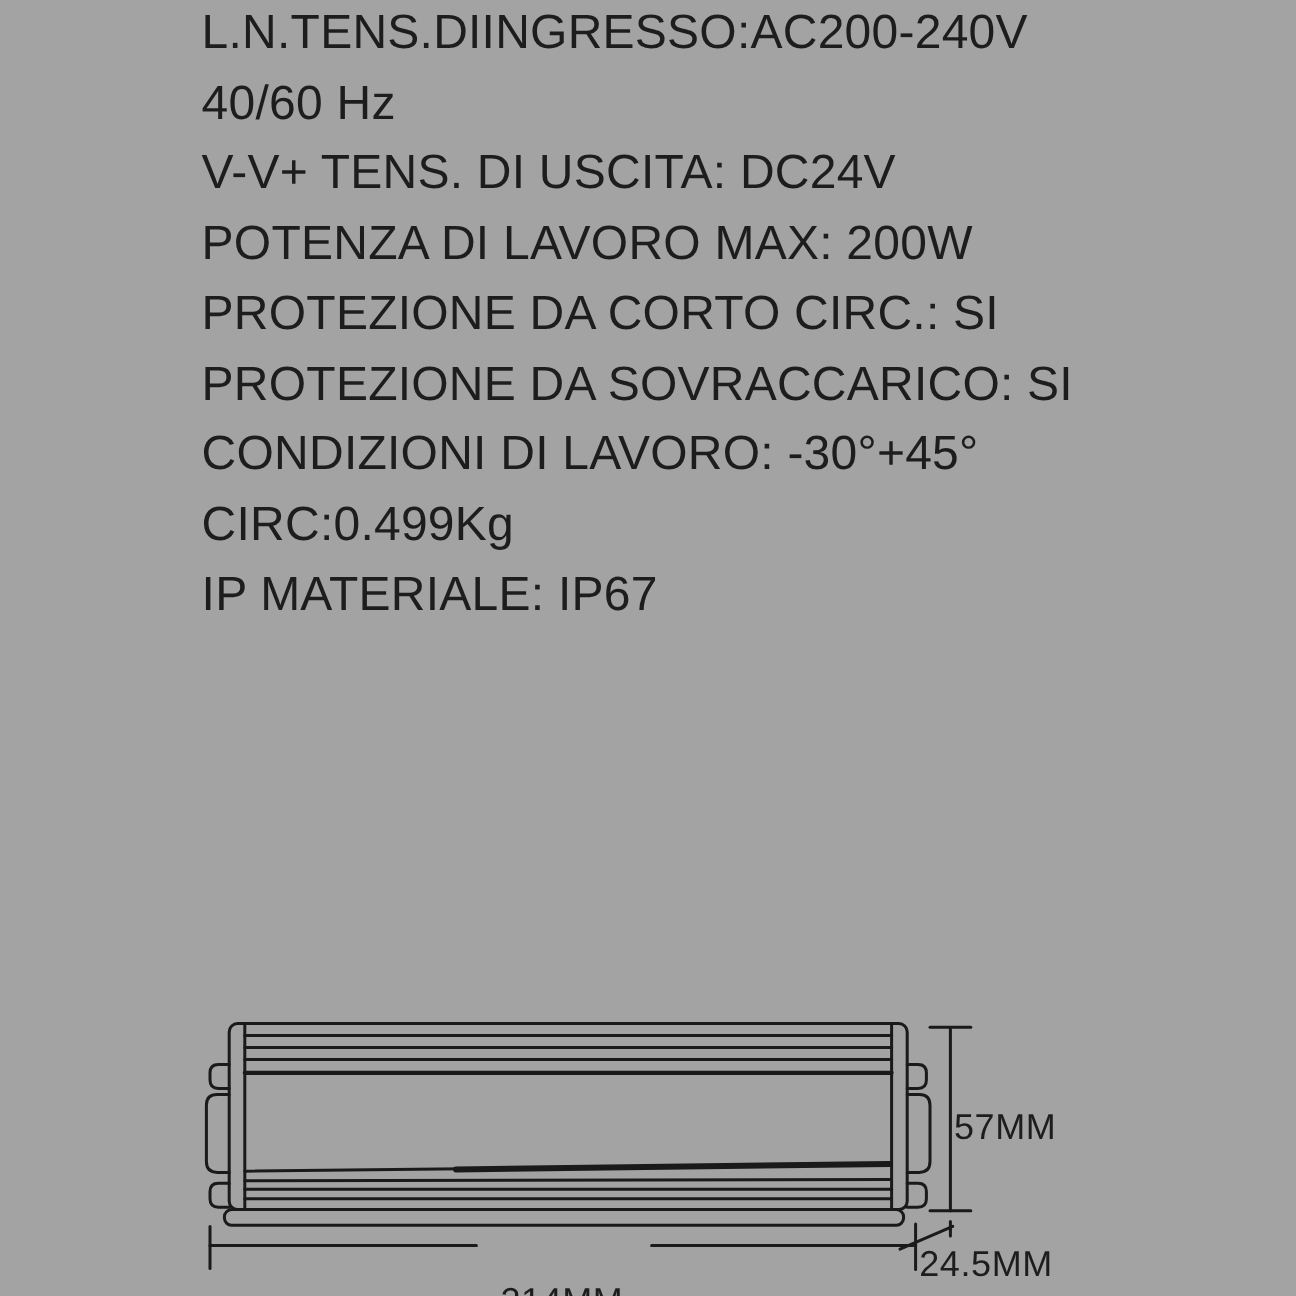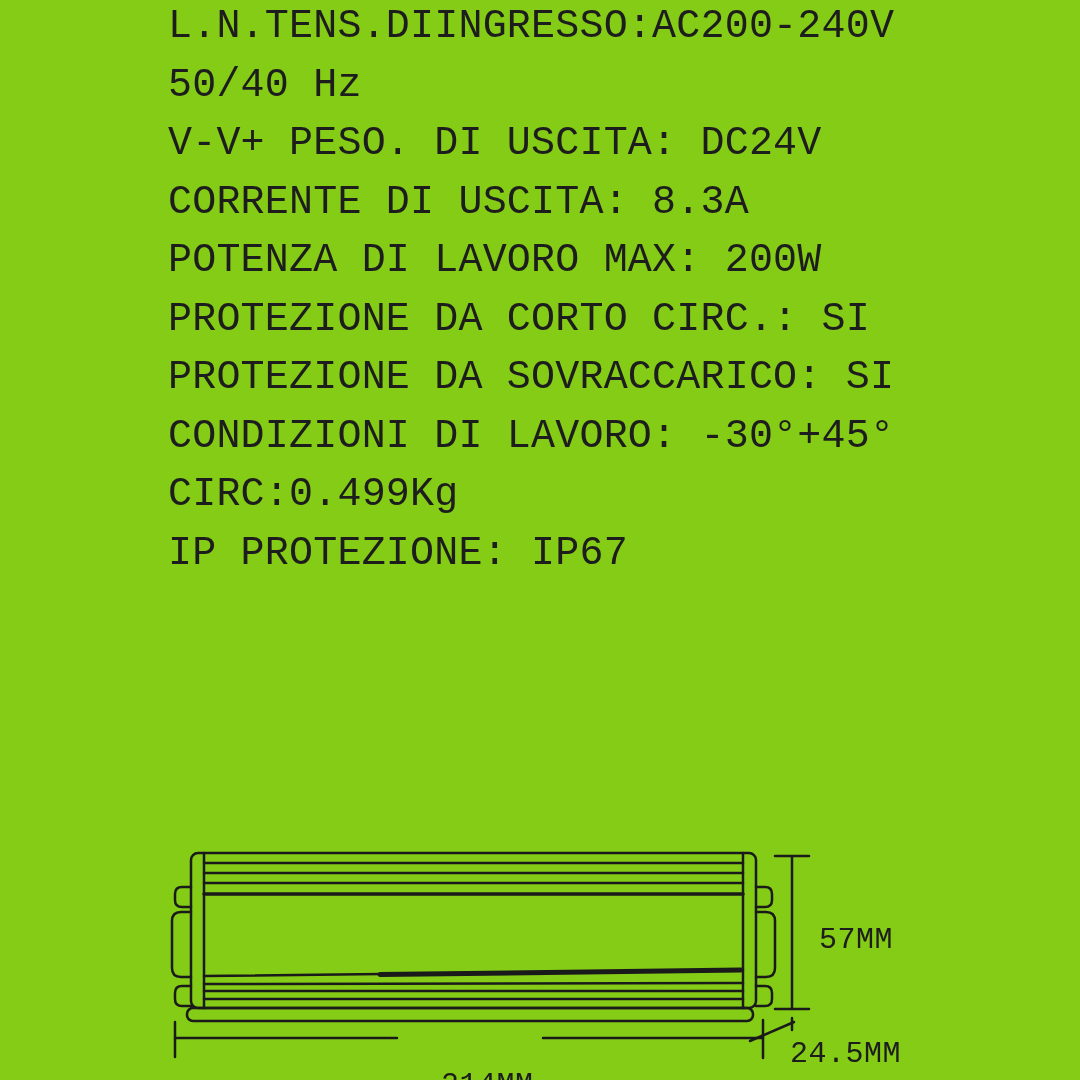--- a/index.html
+++ b/index.html
@@ -1,23 +1,23 @@
 <!DOCTYPE html>
 <html><head>
 <meta charset="utf-8">
 <style>
   * { margin: 0; padding: 0; box-sizing: border-box; }
   html, body { background: #ffffff; }
   .canvas {
     position: relative;
     width: 1080px;
     height: 1080px;
-    background: #84cc16;
+    background: #a3a3a3;
     overflow: hidden;
-    font-family: Liberation Mono, monospace;
+    font-family: Liberation Sans, sans-serif;
     color: #1a1a1a;
   }
   
   .specs {
     position: absolute;
     left: 168px;
     top: -2px;
     width: 880px;
   }
   .spec-line {
@@ -36,42 +36,40 @@
     width: 1080px;
     height: 1080px;
   }
   .dim-label {
     position: absolute;
     font-size: 30px;
     line-height: 1;
     letter-spacing: 0.5px;
     color: #1d1d1d;
     white-space: nowrap;
-    padding-left: 24px;
   }
   .dim-height { left: 795px; top: 925px; }
   .dim-width  { left: 417px; top: 1029px; margin-top: 41px; }
   .dim-depth  { left: 766px; top: 1039px; }
 </style>
 </head>
 <body>
 
 <div class="canvas">
 
   <div class="specs">
     <div class="spec-line">L.N.TENS.DIINGRESSO:AC200-240V</div>
-    <div class="spec-line">50/40 Hz</div>
-    <div class="spec-line">V-V+ PESO. DI USCITA: DC24V</div>
-    <div class="spec-line">CORRENTE DI USCITA: 8.3A</div>
+    <div class="spec-line">40/60 Hz</div>
+    <div class="spec-line">V-V+ TENS. DI USCITA: DC24V</div>
     <div class="spec-line">POTENZA DI LAVORO MAX: 200W</div>
     <div class="spec-line">PROTEZIONE DA CORTO CIRC.: SI</div>
     <div class="spec-line">PROTEZIONE DA SOVRACCARICO: SI</div>
     <div class="spec-line">CONDIZIONI DI LAVORO: -30°+45°</div>
     <div class="spec-line">CIRC:0.499Kg</div>
-    <div class="spec-line">IP PROTEZIONE: IP67</div>
+    <div class="spec-line">IP MATERIALE: IP67</div>
   </div>
 
   <svg class="drawing-svg" viewBox="0 0 1080 1080" fill="none" stroke="#1a1a1a" stroke-width="2.5" stroke-linecap="round" stroke-linejoin="round">
 
     <rect x="191" y="853" width="565" height="155" rx="7"></rect>
 
     <line x1="204" y1="853" x2="204" y2="1008"></line>
     <line x1="743" y1="853" x2="743" y2="1008"></line>
 
     <g>

